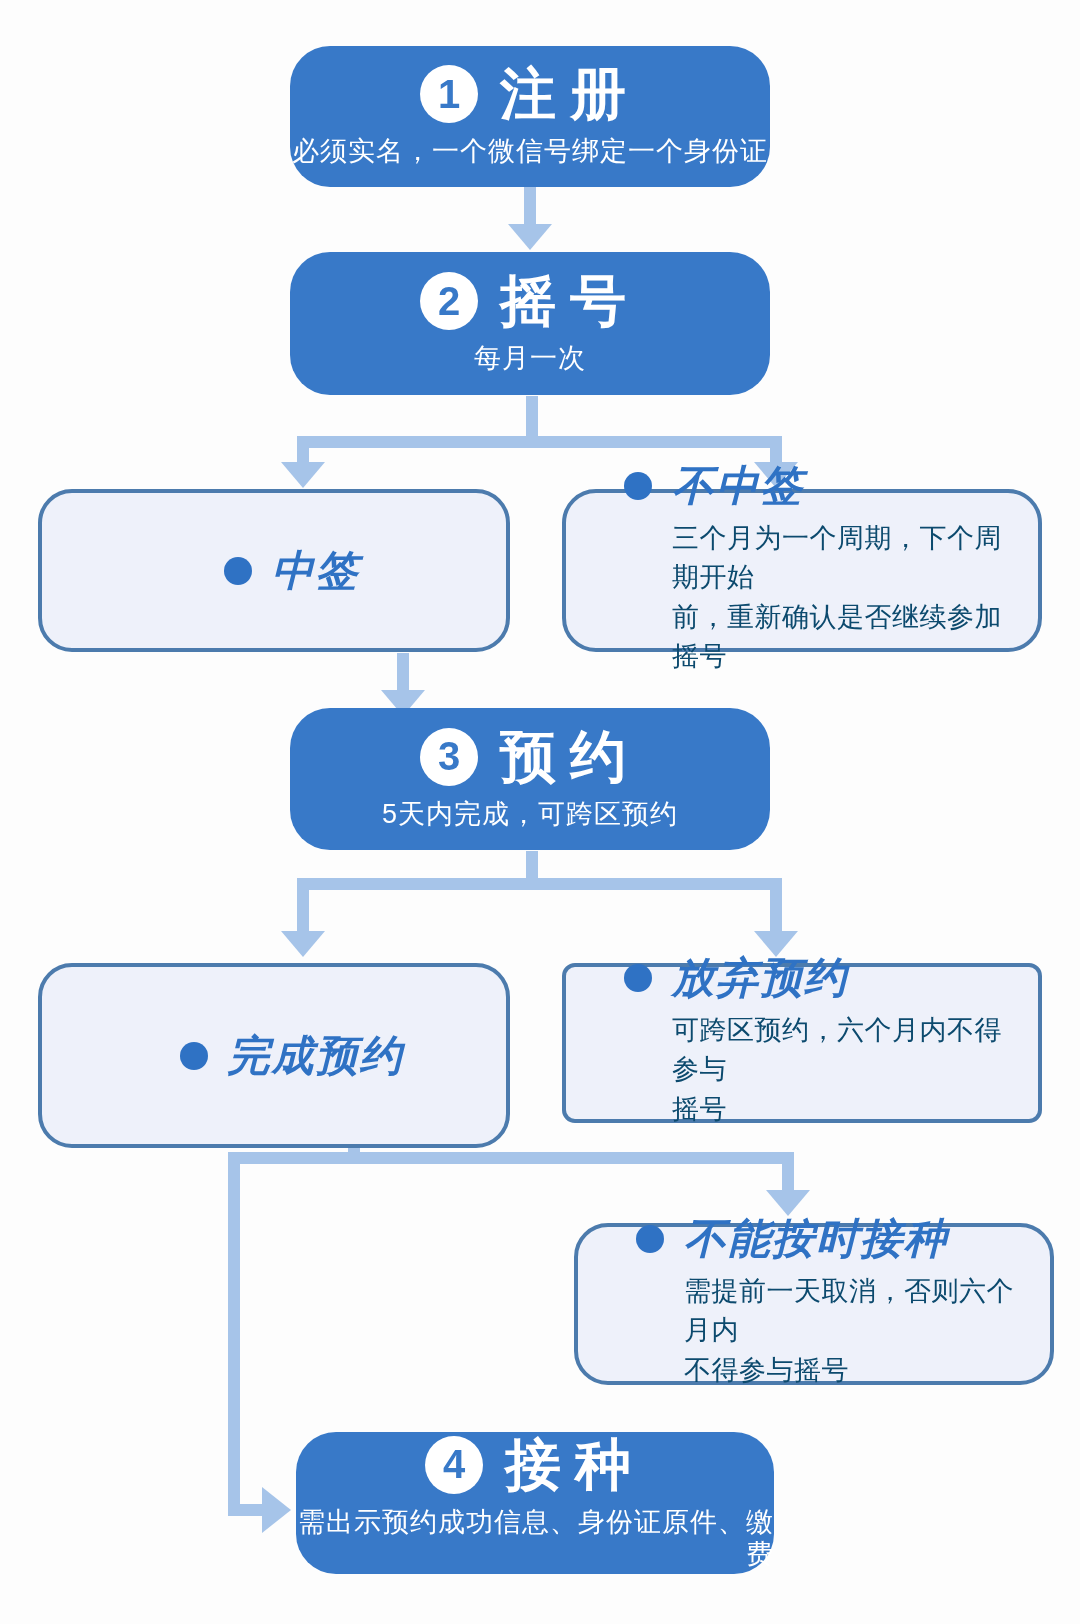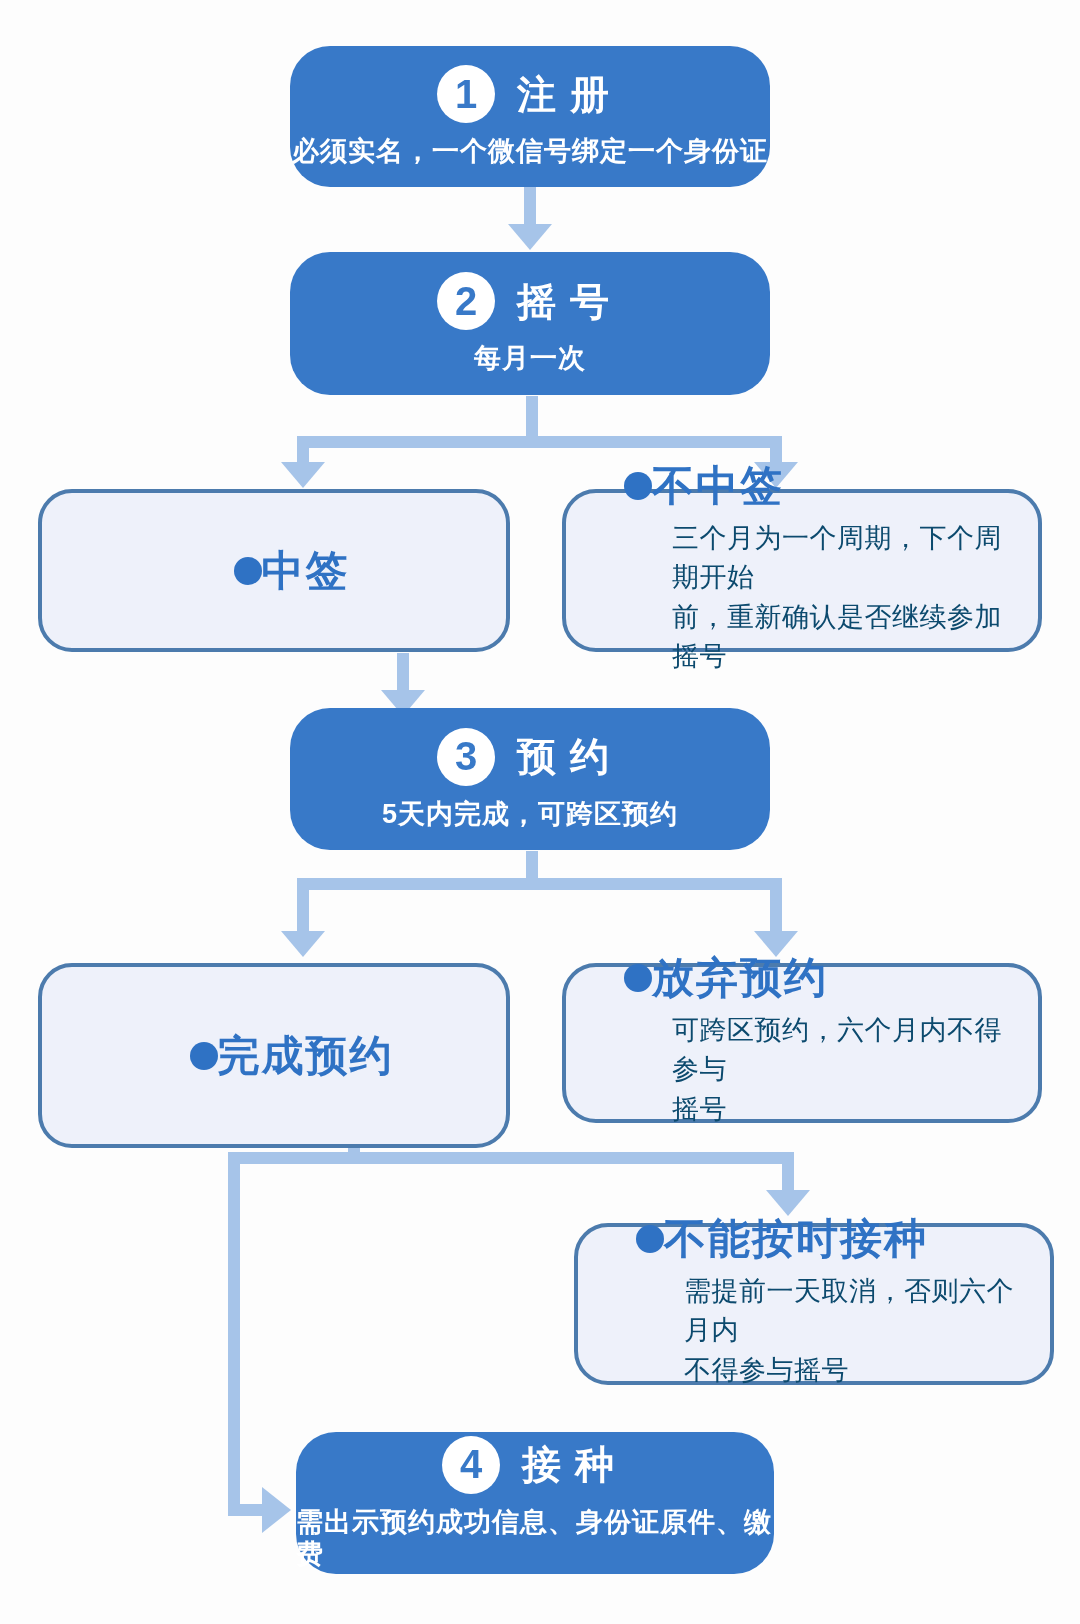--- a/index.html
+++ b/index.html
@@ -15,30 +15,30 @@
     position:absolute;background:#3879c8;border-radius:40px;color:#ffffff;
     display:flex;flex-direction:column;align-items:center;justify-content:center;
     gap:12px;box-sizing:border-box;
   }
   .step-title-row{display:flex;align-items:center;gap:22px;}
   .badge{
     width:58px;height:58px;border-radius:50%;background:#ffffff;color:#3879c8;
     display:flex;align-items:center;justify-content:center;
     font-size:40px;font-weight:700;flex:0 0 auto;
   }
-  .step-title{font-size:39px;font-weight:700;letter-spacing:14px;line-height:1;}
-  .step-subtitle{font-size:27px;font-weight:700;letter-spacing:1px;line-height:1.2;}
+  .step-title{font-size:56px;font-weight:700;letter-spacing:14px;line-height:1;}
+  .step-subtitle{font-size:27px;font-weight:400;letter-spacing:1px;line-height:1.2;text-align:right;}
 
   
   .outcome{
     position:absolute;background:#eef1fa;border:4px solid #4c7bad;border-radius:34px;
     color:#2f72c4;box-sizing:border-box;
   }
   .outcome.centered{display:flex;align-items:center;justify-content:center;padding-left:35px;}
-  .outcome-title-row{display:flex;align-items:center;}
+  .outcome-title-row{display:flex;align-items:center;gap:20px;font-style:italic;}
   .dot{width:28px;height:28px;border-radius:50%;background:#2f72c4;flex:0 0 auto;}
   .outcome-title{font-size:42px;font-weight:700;letter-spacing:2px;line-height:1;}
   .outcome.noted{display:flex;flex-direction:column;justify-content:center;padding:18px 24px 18px 58px;}
   .outcome-note{margin-left:48px;margin-top:12px;font-size:27px;font-weight:400;
     color:#0c4a6e;line-height:1.45;letter-spacing:0.5px;}
 </style>
 </head>
 <body>
 
 <div class="canvas">
@@ -120,21 +120,21 @@
     <div class="step-subtitle">5天内完成，可跨区预约</div>
   </div>
 
   <div class="outcome centered" style="left:38px;top:963px;width:472px;height:185px;">
     <div class="outcome-title-row">
       <span class="dot"></span>
       <span class="outcome-title">完成预约</span>
     </div>
   </div>
 
-  <div class="outcome noted" style="left:562px;top:963px;width:480px;height:160px;">
+  <div class="outcome noted" style="left:562px;top:963px;width:480px;height:160px;border-radius:13px;">
     <div class="outcome-title-row">
       <span class="dot"></span>
       <span class="outcome-title">放弃预约</span>
     </div>
     <div class="outcome-note">
       <div>可跨区预约，六个月内不得参与</div>
       <div>摇号</div>
     </div>
   </div>
 

